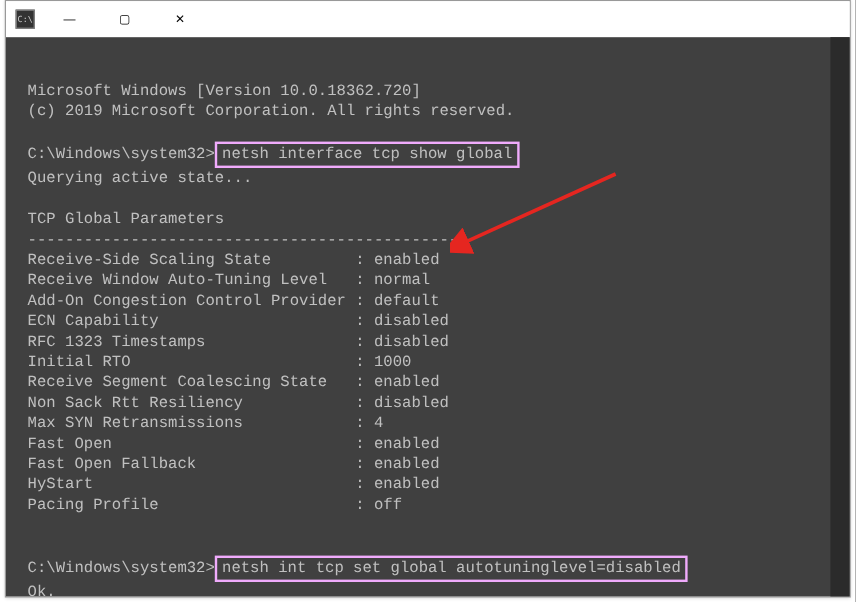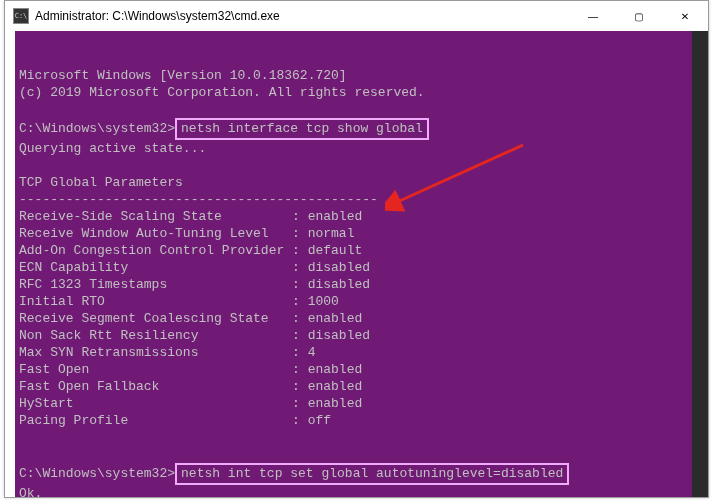--- a/index.html
+++ b/index.html
@@ -62,30 +62,29 @@
       display: flex;
       align-items: center;
       justify-content: center;
       font-family: "Segoe UI Symbol", sans-serif;
       font-size: 10px;
       color: #000;
     }
     .win-btn.close { width: 46px; }
     .terminal {
       flex: 1;
-      background: #701a75;
+      background: #404040;
       color: #c0c0c0;
       font-family: Consolas, "Courier New", monospace;
       font-size: 13px;
       line-height: 17px;
-      padding: 2px 4px;
+      padding: 2px 18px;
       position: relative;
       white-space: pre;
       overflow: hidden;
-      margin-left: 10px;
     }
     .terminal-inner {
       position: relative;
     }
     .hl-red {
       border: 2px solid #f0abfc;
       padding: 0 4px;
       display: inline-block;
       line-height: 18px;
     }
@@ -101,21 +100,20 @@
       width: 16px;
       background: #2b2b2b;
     }
   </style>
 </head>
 <body>
 
 <div class="window">
   <div class="titlebar">
     <div class="icon-box">C:\</div>
-    <div class="title-text">Administrator: C:\Windows\system32\cmd.exe</div>
     <div class="win-controls">
       <div class="win-btn">—</div>
       <div class="win-btn">▢</div>
       <div class="win-btn close">✕</div>
     </div>
   </div>
 
   <div class="terminal">
     <div class="terminal-inner" id="term-content"><div>Microsoft Windows [Version 10.0.18362.720]</div><div>(c) 2019 Microsoft Corporation. All rights reserved.</div><div>&nbsp;</div><div>C:\Windows\system32&gt;<span class="hl-red">netsh interface tcp show global</span></div><div>Querying active state...</div><div>&nbsp;</div><div>TCP Global Parameters</div><div>----------------------------------------------</div><div>Receive-Side Scaling State         : enabled</div><div>Receive Window Auto-Tuning Level   : normal</div><div>Add-On Congestion Control Provider : default</div><div>ECN Capability                     : disabled</div><div>RFC 1323 Timestamps                : disabled</div><div>Initial RTO                        : 1000</div><div>Receive Segment Coalescing State   : enabled</div><div>Non Sack Rtt Resiliency            : disabled</div><div>Max SYN Retransmissions            : 4</div><div>Fast Open                          : enabled</div><div>Fast Open Fallback                 : enabled</div><div>HyStart                            : enabled</div><div>Pacing Profile                     : off</div><div>&nbsp;</div><div>&nbsp;</div><div>C:\Windows\system32&gt;<span class="hl-red">netsh int tcp set global autotuninglevel=disabled</span></div><div>Ok.</div></div>
 

